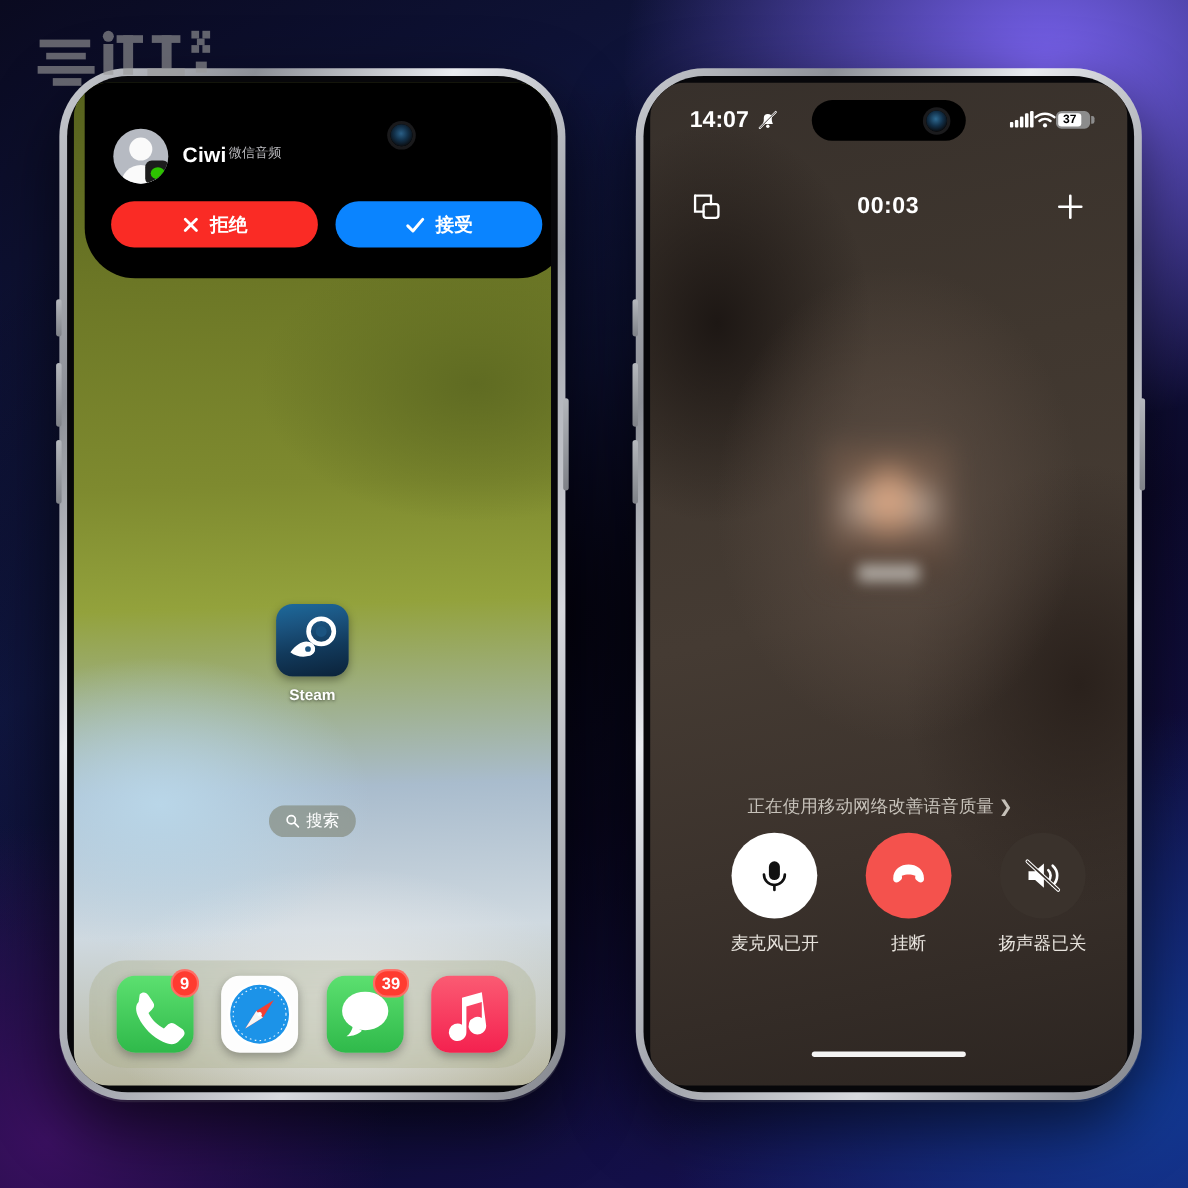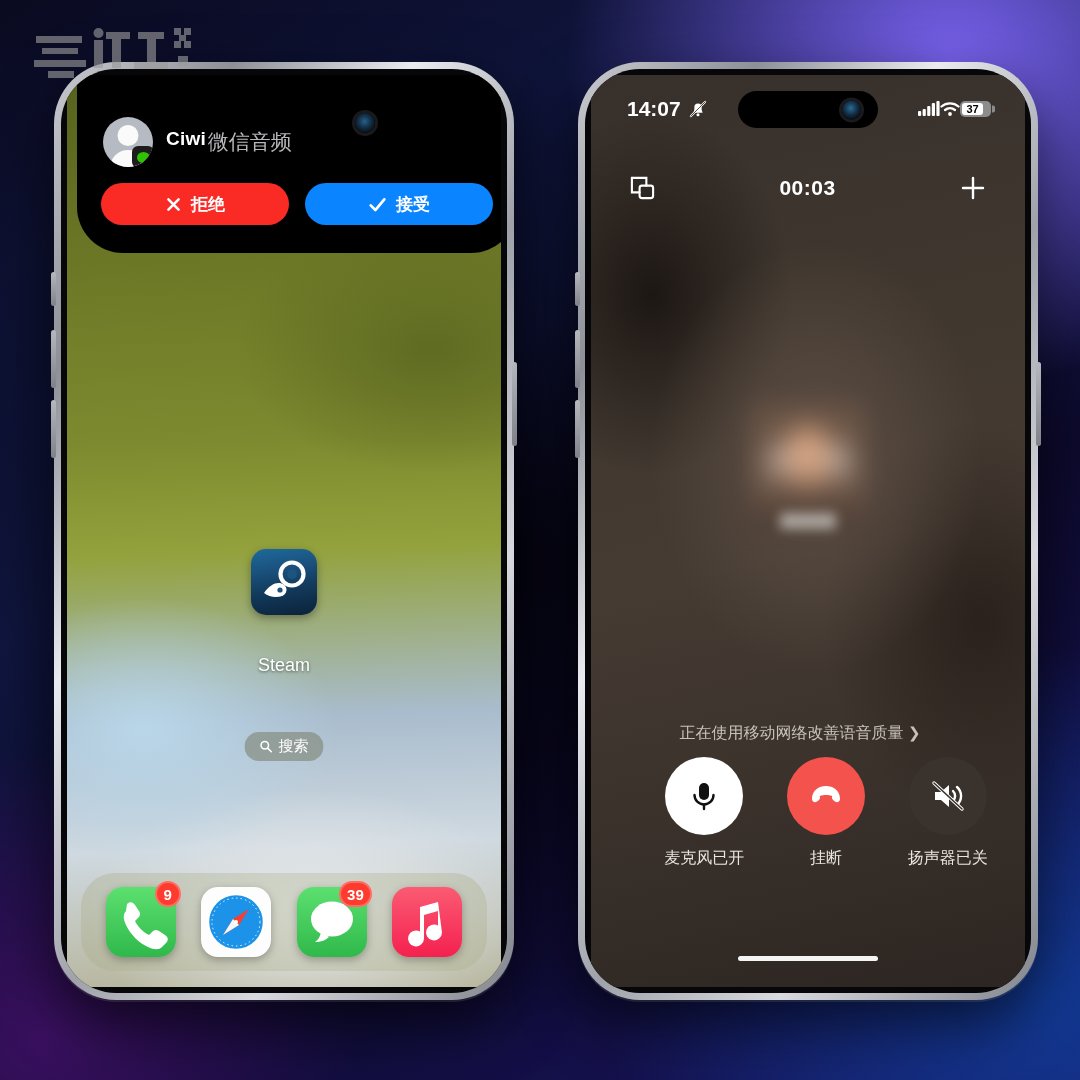--- a/index.html
+++ b/index.html
@@ -21,21 +21,21 @@
     z-index:5; opacity:.62;
   }
 
   
   .phone { position:absolute; border-radius:62px;
     background:linear-gradient(120deg,#c9cbd0 0%,#8d9097 18%,#e9ebef 36%,#9fa2a9 55%,#d7d9de 74%,#82858c 100%);
     padding:7px; box-shadow:0 24px 60px rgba(0,0,0,.62), 0 2px 0 rgba(255,255,255,.18);
   }
   .phone-inner { position:relative; width:100%; height:100%; border-radius:55px;
     background:#07070a; padding:6px; overflow:hidden; }
-  .screen { position:relative; width:100%; height:100%; border-radius:15px; overflow:hidden; }
+  .screen { position:relative; width:100%; height:100%; border-radius:32px; overflow:hidden; }
 
   #phone-left  { left:54px; top:62px;  width:460px; height:938px; }
   #phone-right { left:578px; top:62px; width:460px; height:938px; }
 
   .side-btn { position:absolute; width:5px; border-radius:3px;
     background:linear-gradient(180deg,#b5b8bd,#7f8288); }
 
   
   .wallpaper { position:absolute; inset:0;
     background:
@@ -55,39 +55,39 @@
   .avatar::before { content:""; position:absolute; left:50%; top:8px; transform:translateX(-50%);
     width:21px; height:21px; border-radius:50%; background:#fafafa; }
   .avatar::after { content:""; position:absolute; left:50%; top:33px; transform:translateX(-50%);
     width:36px; height:26px; border-radius:18px 18px 0 0; background:#fafafa; }
   .wx-badge { position:absolute; right:-1px; bottom:-1px; width:22px; height:22px; border-radius:6px;
     background:#1c1c1c; display:flex; align-items:center; justify-content:center; z-index:3; }
   .wx-badge span { display:block; width:13px; height:11px; border-radius:50%;
     background:#2dc100; box-shadow:5px 3px 0 -1px #25a600; }
   .banner-texts { display:flex; flex-direction:row; gap:2px; }
   .banner-name { color:#fff; font-size:19px; font-weight:bold; letter-spacing:.2px; }
-  .banner-sub  { color:#b8b8bc; font-size:21px; }
+  .banner-sub  { color:#b8b8bc; font-size:12px; }
 
   .camera-dot { position:absolute; right:142px; top:38px; width:20px; height:20px;
     border-radius:50%; background:radial-gradient(circle at 48% 42%, #2a5f86 0%, #123049 40%, #0a0a0c 78%);
     box-shadow:0 0 0 3px #1a1a1c; }
 
   .banner-actions { display:flex; gap:16px; padding:16px 24px 0 24px; }
   .act-btn { flex:1; height:42px; border-radius:21px; display:flex; align-items:center;
     justify-content:center; gap:9px; color:#fff; font-size:17px; font-weight:bold; border:none; }
   .act-decline { background:#fa2b25; }
   .act-accept  { background:#0a84ff; }
 
   
   .app-steam { position:absolute; left:50%; top:474px; transform:translateX(-50%);
     display:flex; flex-direction:column; align-items:center; gap:8px; }
   .steam-icon { width:66px; height:66px; border-radius:15px;
     background:linear-gradient(170deg,#1d6a9c 0%,#1b5480 28%,#123a5c 60%,#0b2239 100%);
     position:relative; box-shadow:0 3px 8px rgba(0,0,0,.35); }
-  .app-label { color:#fff; font-size:18px; font-weight:normal; text-shadow:0 1px 3px rgba(0,0,0,.55);margin-top:32px; }
+  .app-label { color:#fff; font-size:14px; font-weight:bold; text-shadow:0 1px 3px rgba(0,0,0,.55); }
 
   
   .search-pill { position:absolute; left:50%; bottom:226px; transform:translateX(-50%);
     height:29px; padding:0 15px; border-radius:15px; background:rgba(120,124,104,.55);
     display:flex; align-items:center; gap:6px; color:#fff; font-size:15px;
     backdrop-filter:blur(8px); }
 
   
   .dock { position:absolute; left:14px; right:14px; bottom:16px; height:98px;
     border-radius:34px; background:rgba(160,165,120,.28); backdrop-filter:blur(18px);

